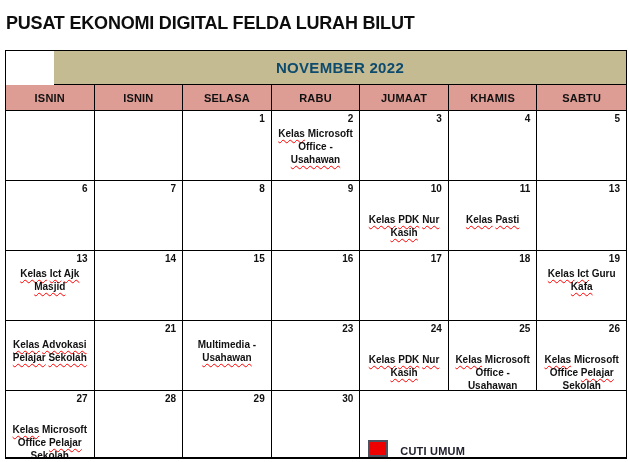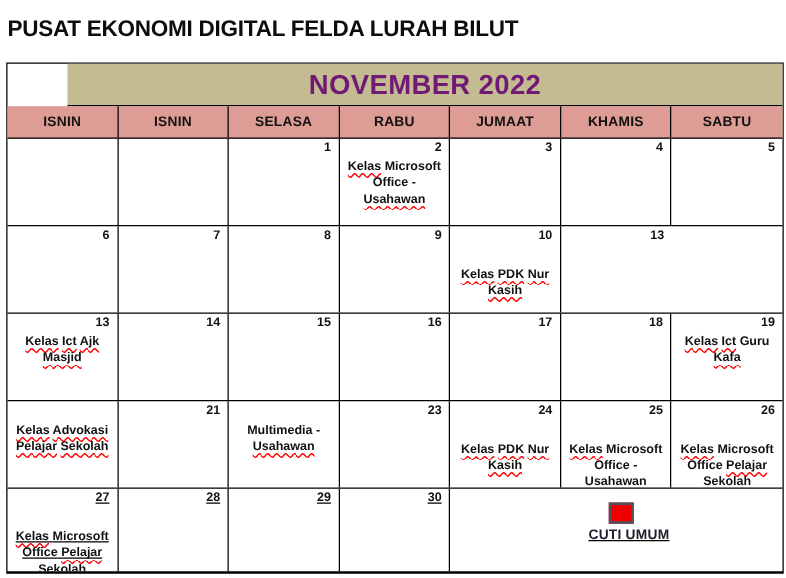--- a/index.html
+++ b/index.html
@@ -13,37 +13,37 @@
     font-size:18px;font-weight:bold;color:#0d0d0d;letter-spacing:-0.2px;
   }
   .cal{
     position:absolute;left:5px;top:50px;width:620px;
     border:1px solid var(--grid);border-bottom-width:2px;
     background:#ffffff;
   }
   .month-row{
     height:33px;background:var(--month-bg);border-bottom:1px solid var(--grid);
     display:flex;align-items:center;justify-content:center;
-    font-size:22px;font-weight:bold;color:#701a75;letter-spacing:0.3px;margin-left:48px;
+    font-size:15px;font-weight:bold;color:#0c4a6e;letter-spacing:0.3px;margin-left:48px;
   }
   .dow-row{
     display:grid;grid-template-columns:repeat(7,1fr);
     height:25px;background:var(--dow-bg);border-bottom:1px solid var(--grid);
   }
   .dow-cell{
     display:flex;align-items:center;justify-content:center;
     font-size:11px;font-weight:bold;color:#111111;
     border-right:1px solid var(--grid);letter-spacing:0.2px;
   }
   .dow-cell:last-child{border-right:none;}
   .week{
     display:grid;grid-template-columns:repeat(7,1fr);
     border-bottom:1px solid var(--grid);
   }
-  .week:last-child{border-bottom:none;text-decoration:underline;}
+  .week:last-child{border-bottom:none;}
   .w-tall{height:69px;}
   .w-last{height:66px;}
   .cell{
     border-right:1px solid var(--grid);
     overflow:hidden;position:relative;
   }
   .cell:last-child{border-right:none;}
   .day-num{
     text-align:right;font-size:10px;font-weight:bold;color:#111111;
     padding:2px 6px 0 0;height:13px;line-height:12px;
@@ -56,21 +56,21 @@
   .sp{
     text-decoration-line:underline;
     text-decoration-style:wavy;
     text-decoration-color:var(--squiggle);
     text-decoration-thickness:1px;
     text-underline-offset:2px;
     text-decoration-skip-ink:none;
   }
   .legend-cell{
     grid-column:span 3;border-right:none;
-    display:flex;align-items:center;padding:11px 0 0 8px;flex-direction:column;
+    display:flex;align-items:flex-end;padding:11px 0 0 8px;
   }
   .legend-swatch{
     width:20px;height:17px;background:#ee0000;
     border:2px solid #4d5260;box-sizing:border-box;flex:0 0 auto;
   }
   .legend-label{
     font-size:11px;font-weight:bold;color:#20202c;
     margin-left:12px;margin-top:3px;letter-spacing:0.2px;
   }
 </style>
@@ -128,20 +128,24 @@
           <div class="day-num">8</div>
         </div>
         <div class="cell">
           <div class="day-num">9</div>
         </div>
         <div class="cell">
           <div class="day-num">10</div>
           <div class="event gap"><span class="sp">Kelas</span> <span class="sp">PDK</span> <span class="sp">Nur</span> <span class="sp">Kasih</span></div>
         </div>
         <div class="cell">
+          <div class="day-num">11</div>
+          <div class="event gap"><span class="sp">Kelas</span> <span class="sp">Pasti</span></div>
+        </div>
+        <div class="cell">
           <div class="day-num">13</div>
         </div>
       </div>
       <div class="week w-tall">
         <div class="cell">
           <div class="day-num">13</div>
           <div class="event"><span class="sp">Kelas</span> <span class="sp">Ict</span> <span class="sp">Ajk</span> <span class="sp">Masjid</span></div>
         </div>
         <div class="cell">
           <div class="day-num">14</div>

